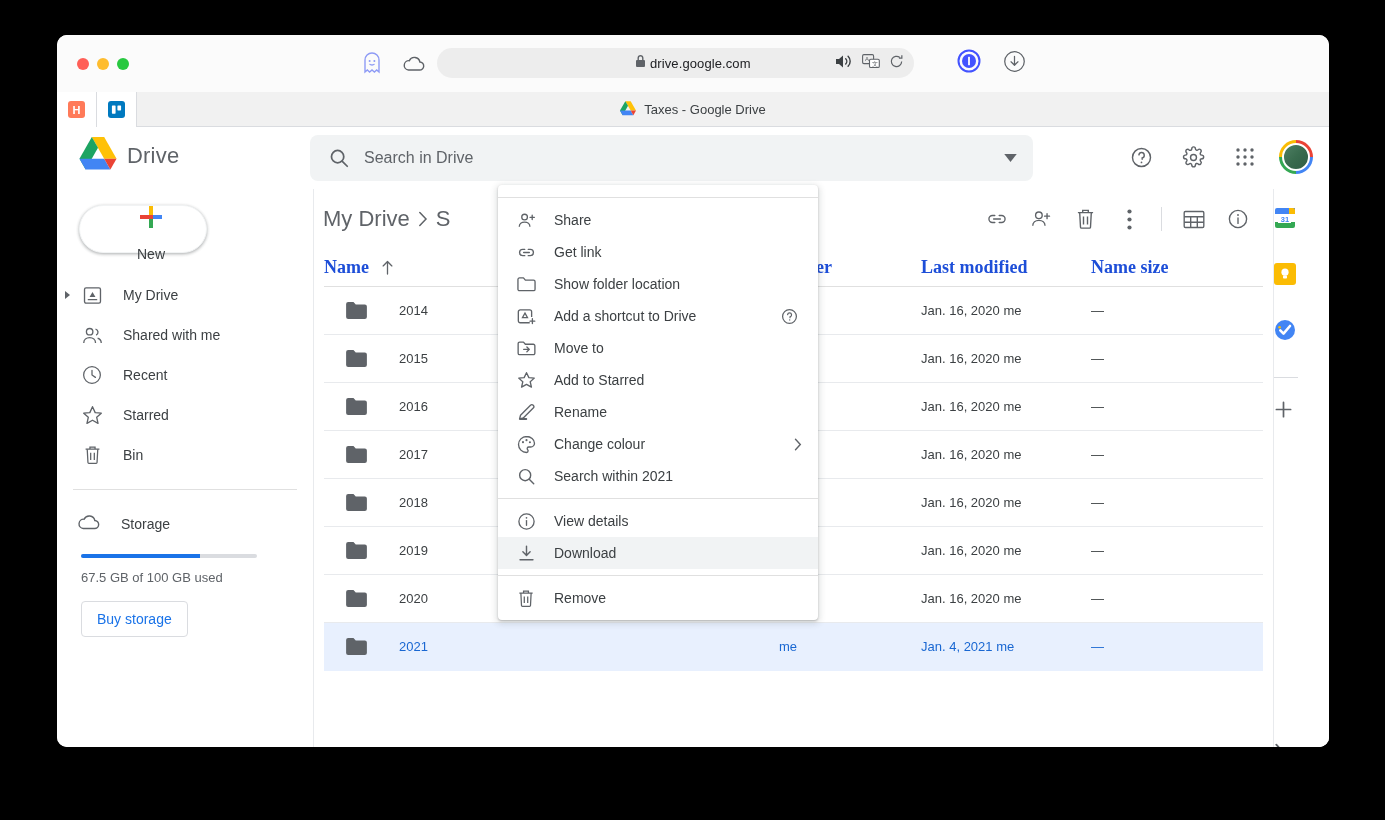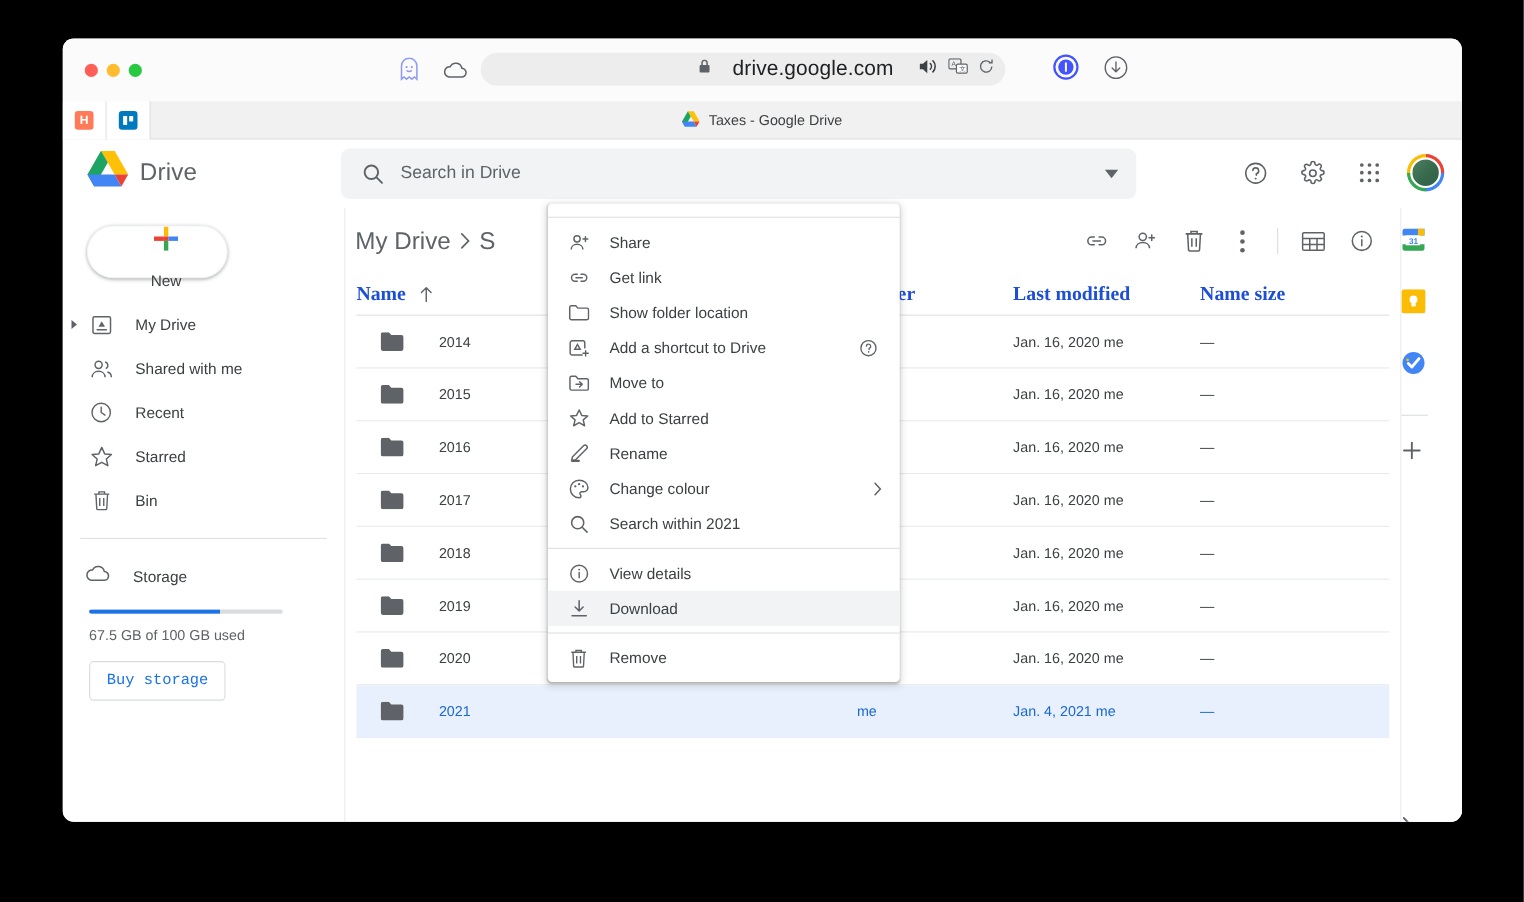--- a/index.html
+++ b/index.html
@@ -41,22 +41,22 @@
   #omnibox {
     position: absolute;
     left: 380px; top: 13px;
     width: 477px; height: 30px;
     background: #ededed;
     border-radius: 15px;
     display: flex; align-items: center;
   }
   #lock-icon { margin-left: 198px; }
   #url-text {
-    font-size: 19px; color: #202124;
-    margin-left: 20px; letter-spacing: .1px;
+    font-size: 13px; color: #202124;
+    margin-left: 4px; letter-spacing: .1px;
   }
   #omni-right { position: absolute; right: 10px; display: flex; align-items: center; gap: 9px; }
 
   #ext-right { position: absolute; left: 900px; top: 14px; display: flex; gap: 22px; align-items: center; }
 
   
   #tabstrip {
     position: relative;
     height: 35px;
     background: #f1f1f1;
@@ -174,21 +174,21 @@
     background: #dadce0; border-radius: 2px; overflow: hidden;
   }
   #storage-fill { height: 100%; background: #1a73e8; }
   #storage-text { margin: 12px 0 0 24px; font-size: 13px; color: #5f6368; }
   #buy-storage {
     margin: 16px 0 0 24px;
     height: 36px; padding: 0 15px;
     background: #fff;
     border: 1px solid #dadce0; border-radius: 4px;
     color: #1a73e8; font-size: 14px; font-weight: 500;
-    font-family: Liberation Mono, monospace;
+    font-family: Liberation Sans, sans-serif;
     cursor: pointer;
     text-align: right;
   }
 
   
   #main { flex: 1; position: relative; border-left: 1px solid #e8eaed; }
   #main-top { height: 60px; display: flex; align-items: center; position: relative; }
   #breadcrumb { display: flex; align-items: center; gap: 8px; margin-left: 9px; }
   .crumb { font-size: 22px; color: #5f6368; }
   .crumb-sep { color: #5f6368; display: flex; }

